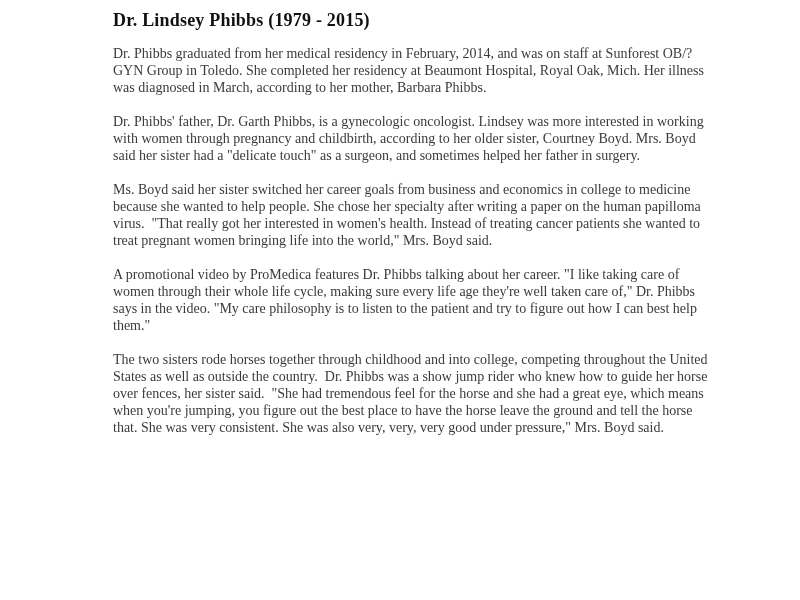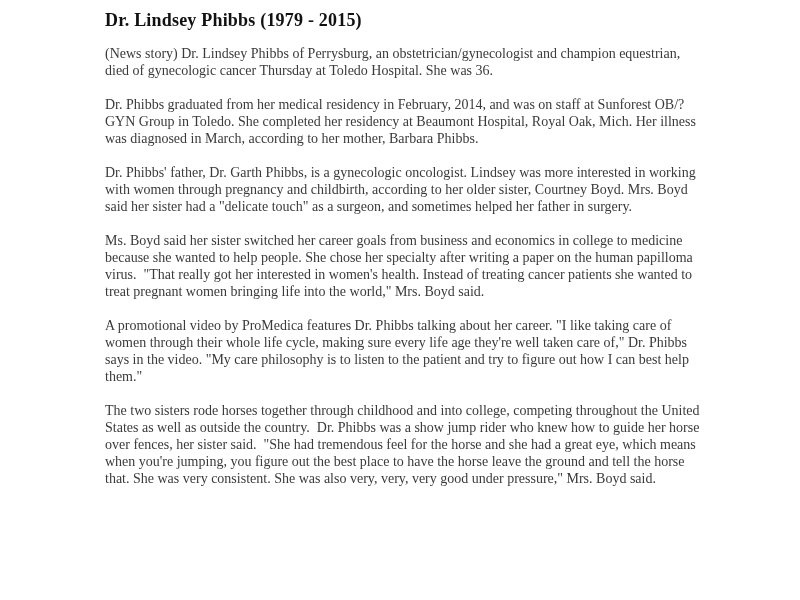--- a/index.html
+++ b/index.html
@@ -11,21 +11,21 @@
   html, body {
     margin: 0;
     padding: 0;
     width: 800px;
     height: 600px;
     background: var(--bg);
     overflow: hidden;
   }
   .page {
     position: absolute;
-    left: 105px;
+    left: 113px;
     top: 9px;
     width: 600px;
   }
   .doc-title {
     font-family: "Liberation Serif", "DejaVu Serif", serif;
     font-weight: bold;
     font-size: 18px;
     line-height: 22px;
     color: var(--title-color);
     margin: 0 0 14px 0;
@@ -39,21 +39,20 @@
     margin: 0 0 17px 0;
     white-space: pre-wrap;
   }
 </style>
 </head>
 <body>
 
 <div class="page">
   <h1 class="doc-title">Dr. Lindsey Phibbs (1979 - 2015)</h1>
 
-  <p class="para">(News story) Dr. Lindsey Phibbs of Perrysburg, an obstetrician/gynecologist and champion equestrian, died of gynecologic cancer Thursday at Toledo Hospital. She was 36.</p>
 
   <p class="para">Dr. Phibbs graduated from her medical residency in February, 2014, and was on staff at Sunforest OB/?GYN Group in Toledo. She completed her residency at Beaumont Hospital, Royal Oak, Mich. Her illness was diagnosed in March, according to her mother, Barbara Phibbs.</p>
 
   <p class="para">Dr. Phibbs' father, Dr. Garth Phibbs, is a gynecologic oncologist. Lindsey was more interested in working with women through pregnancy and childbirth, according to her older sister, Courtney Boyd. Mrs. Boyd said her sister had a "delicate touch" as a surgeon, and sometimes helped her father in surgery.</p>
 
   <p class="para">Ms. Boyd said her sister switched her career goals from business and economics in college to medicine because she wanted to help people. She chose her specialty after writing a paper on the human papilloma virus.  "That really got her interested in women's health. Instead of treating cancer patients she wanted to treat pregnant women bringing life into the world," Mrs. Boyd said.</p>
 
   <p class="para">A promotional video by ProMedica features Dr. Phibbs talking about her career. "I like taking care of women through their whole life cycle, making sure every life age they're well taken care of," Dr. Phibbs says in the video. "My care philosophy is to listen to the patient and try to figure out how I can best help them."</p>
 
   <p class="para">The two sisters rode horses together through childhood and into college, competing throughout the United States as well as outside the country.  Dr. Phibbs was a show jump rider who knew how to guide her horse over fences, her sister said.  "She had tremendous feel for the horse and she had a great eye, which means when you're jumping, you figure out the best place to have the horse leave the ground and tell the horse that. She was very consistent. She was also very, very, very good under pressure," Mrs. Boyd said.</p>

